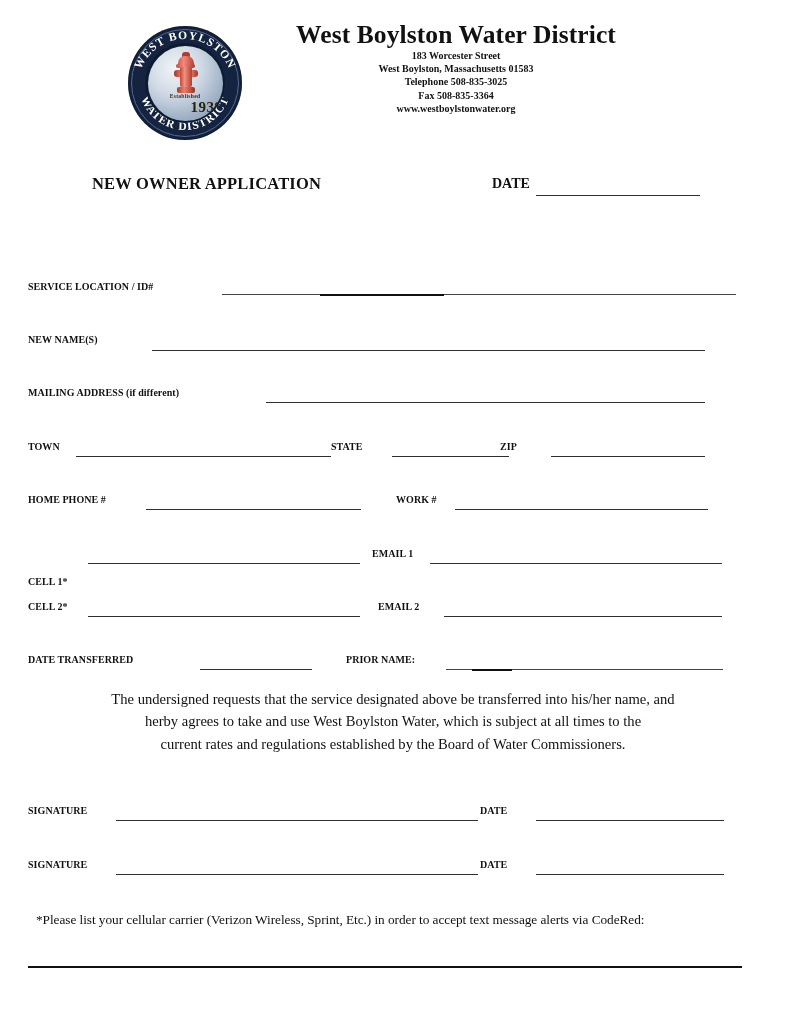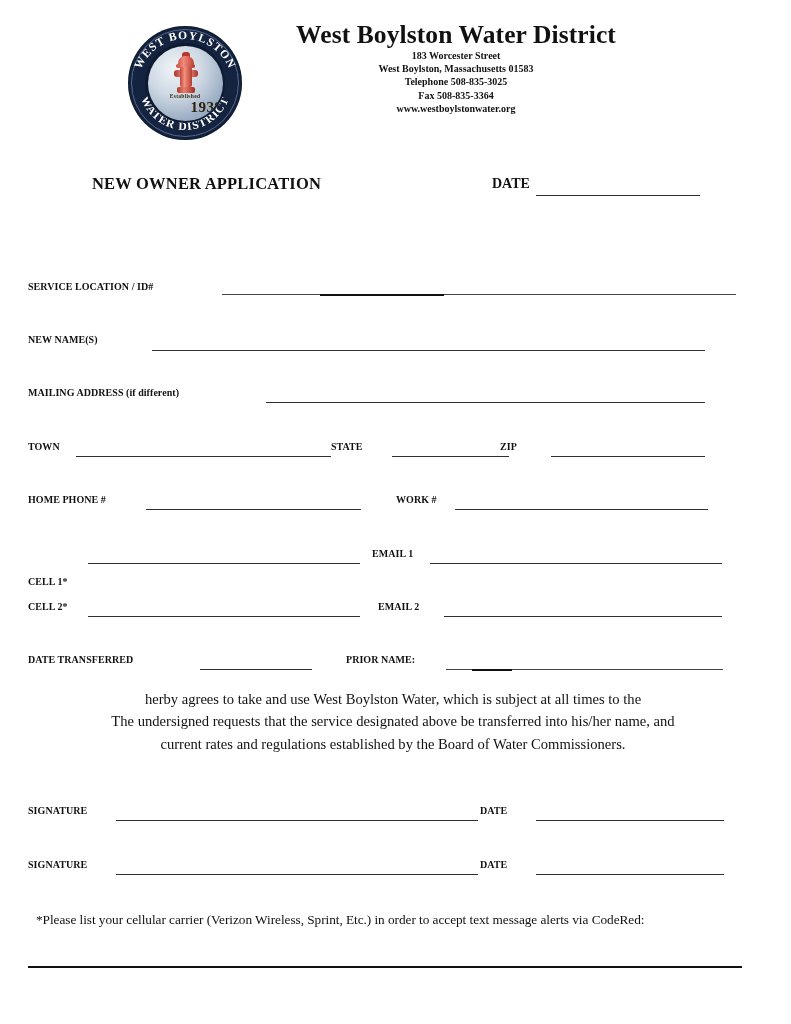--- a/index.html
+++ b/index.html
@@ -343,22 +343,22 @@
 
   <div class="field-label" style="left:28px; top:654px;">DATE TRANSFERRED</div>
   <div class="rule" style="left:200px; top:669px; width:112px;"></div>
   <div class="field-label" style="left:334px; top:654px;margin-left:12px;">PRIOR NAME:</div>
   <div class="rule thin" style="left:446px; top:669px; width:26px;"></div>
   <div class="rule thick" style="left:472px; top:669px; width:40px;"></div>
   <div class="rule thin" style="left:512px; top:669px; width:141px;"></div>
   <div class="rule thin" style="left:653px; top:669px; width:70px;"></div>
 
   <div class="agreement">
+    <div>The undersigned requests that the service designated above be transferred into his/her name, and</div>
     <div>herby agrees to take and use West Boylston Water, which is subject at all times to the</div>
-    <div>The undersigned requests that the service designated above be transferred into his/her name, and</div>
     <div>current rates and regulations established by the Board of Water Commissioners.</div>
   </div>
 
   <div class="field-label" style="left:28px; top:805px;">SIGNATURE</div>
   <div class="rule" style="left:116px; top:820px; width:362px;"></div>
   <div class="field-label" style="left:480px; top:805px;">DATE</div>
   <div class="rule" style="left:536px; top:820px; width:188px;"></div>
 
   <div class="field-label" style="left:28px; top:859px;">SIGNATURE</div>
   <div class="rule" style="left:116px; top:874px; width:362px;"></div>

